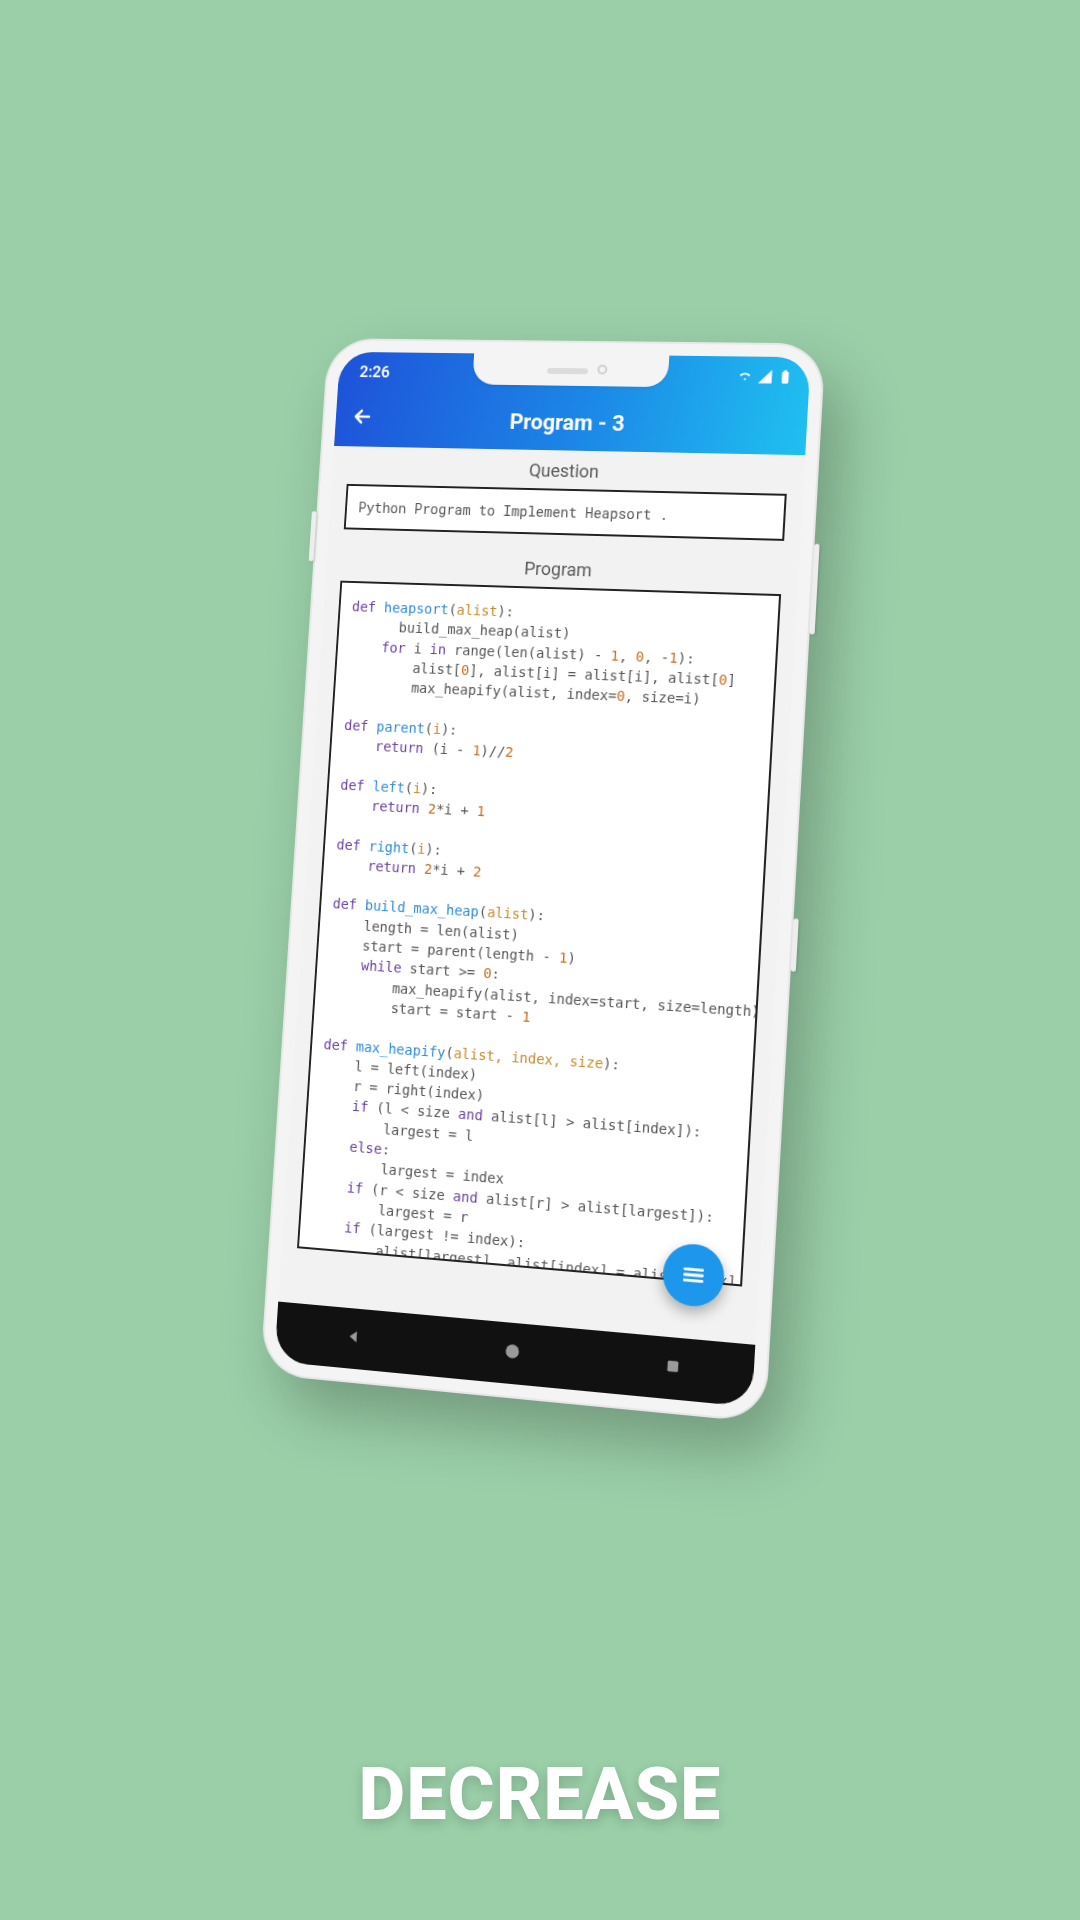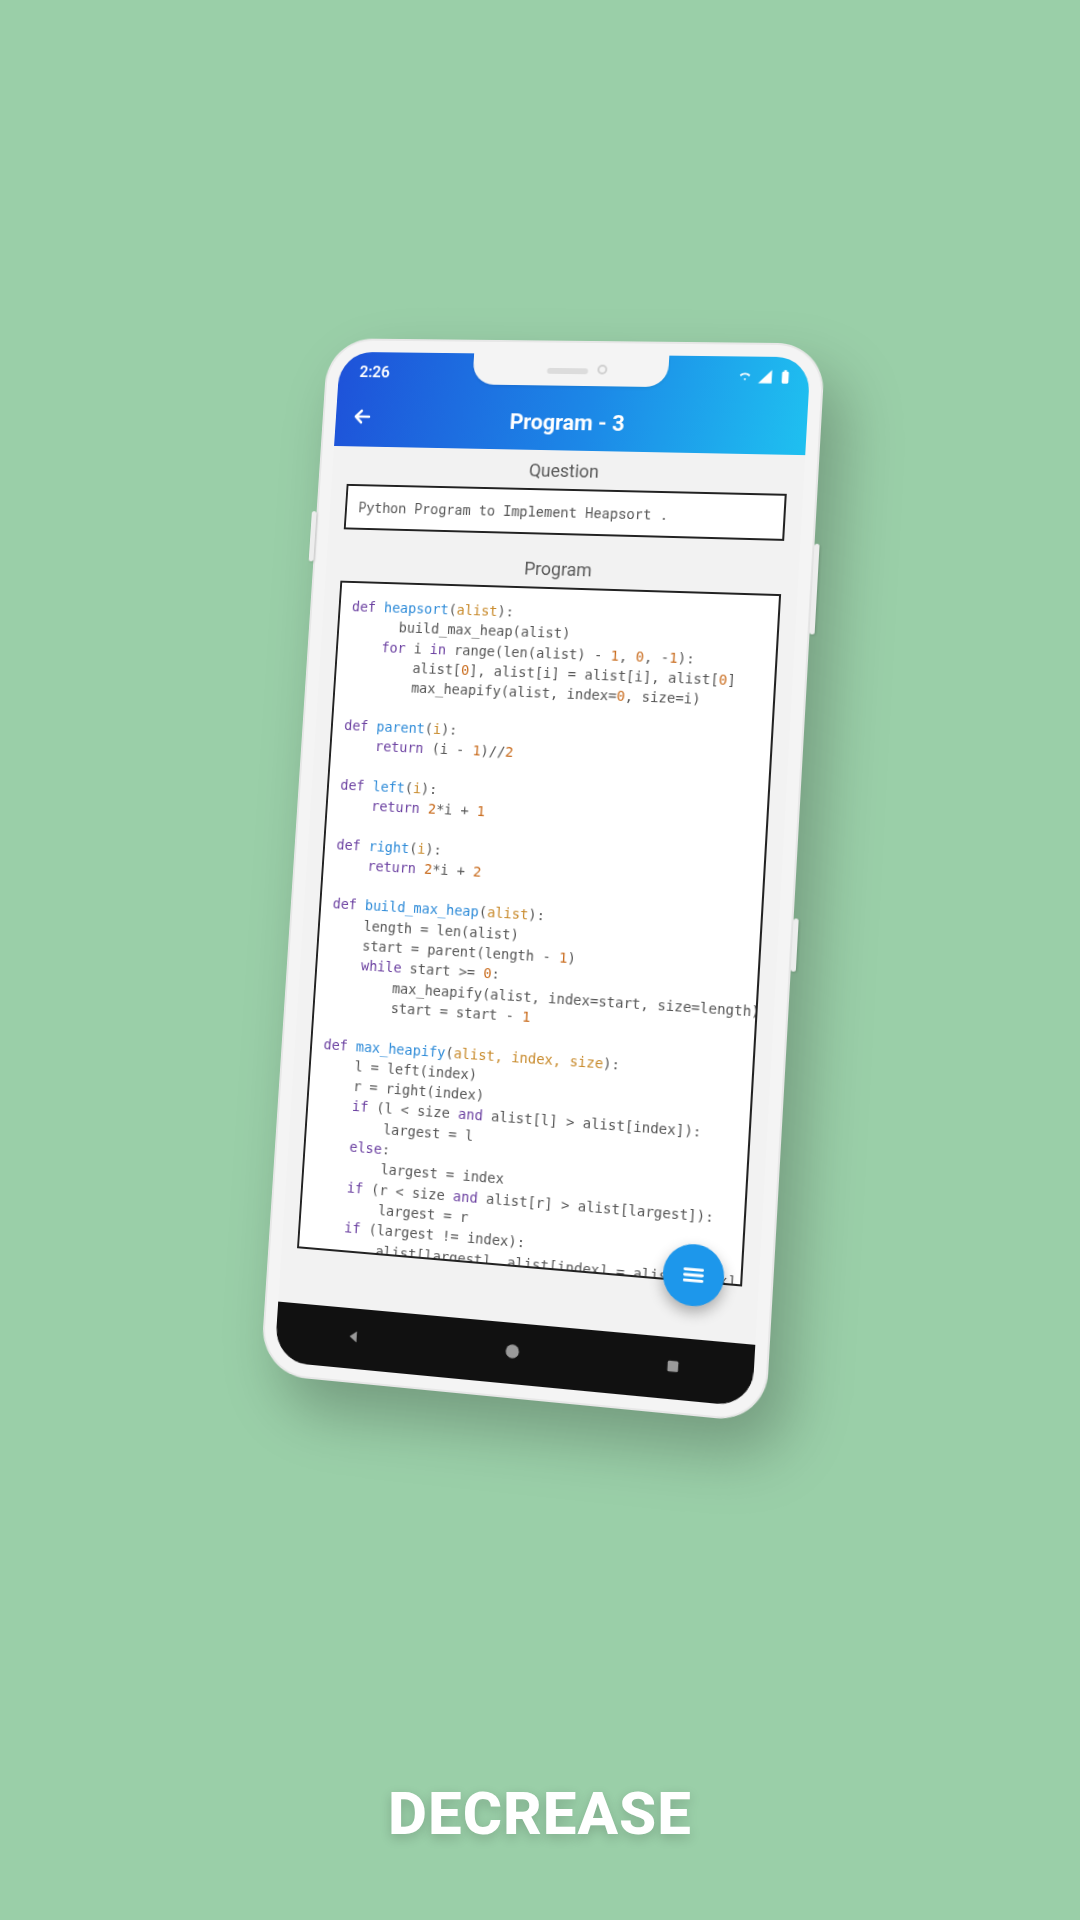--- a/index.html
+++ b/index.html
@@ -170,26 +170,26 @@
     display: flex;
     justify-content: space-around;
     align-items: center;
     border-bottom-left-radius: 34px;
     border-bottom-right-radius: 34px;
   }
   .nav-icon { color: #9a9a9a; }
   
   .caption {
     position: absolute;
-    bottom: 76px;
+    bottom: 89px;
     left: 0; right: 0;
     text-align: center;
     color: #fff;
     font-weight: 800;
-    font-size: 60px;
+    font-size: 72px;
     line-height: 1.02;
     letter-spacing: 1px;
     text-shadow: 0 4px 12px rgba(0,0,0,0.18);
   }
   
   .side-btn {
     position:absolute;
     background:#ededed;
     border-radius:4px;
     box-shadow: 1px 1px 3px rgba(0,0,0,0.15);

